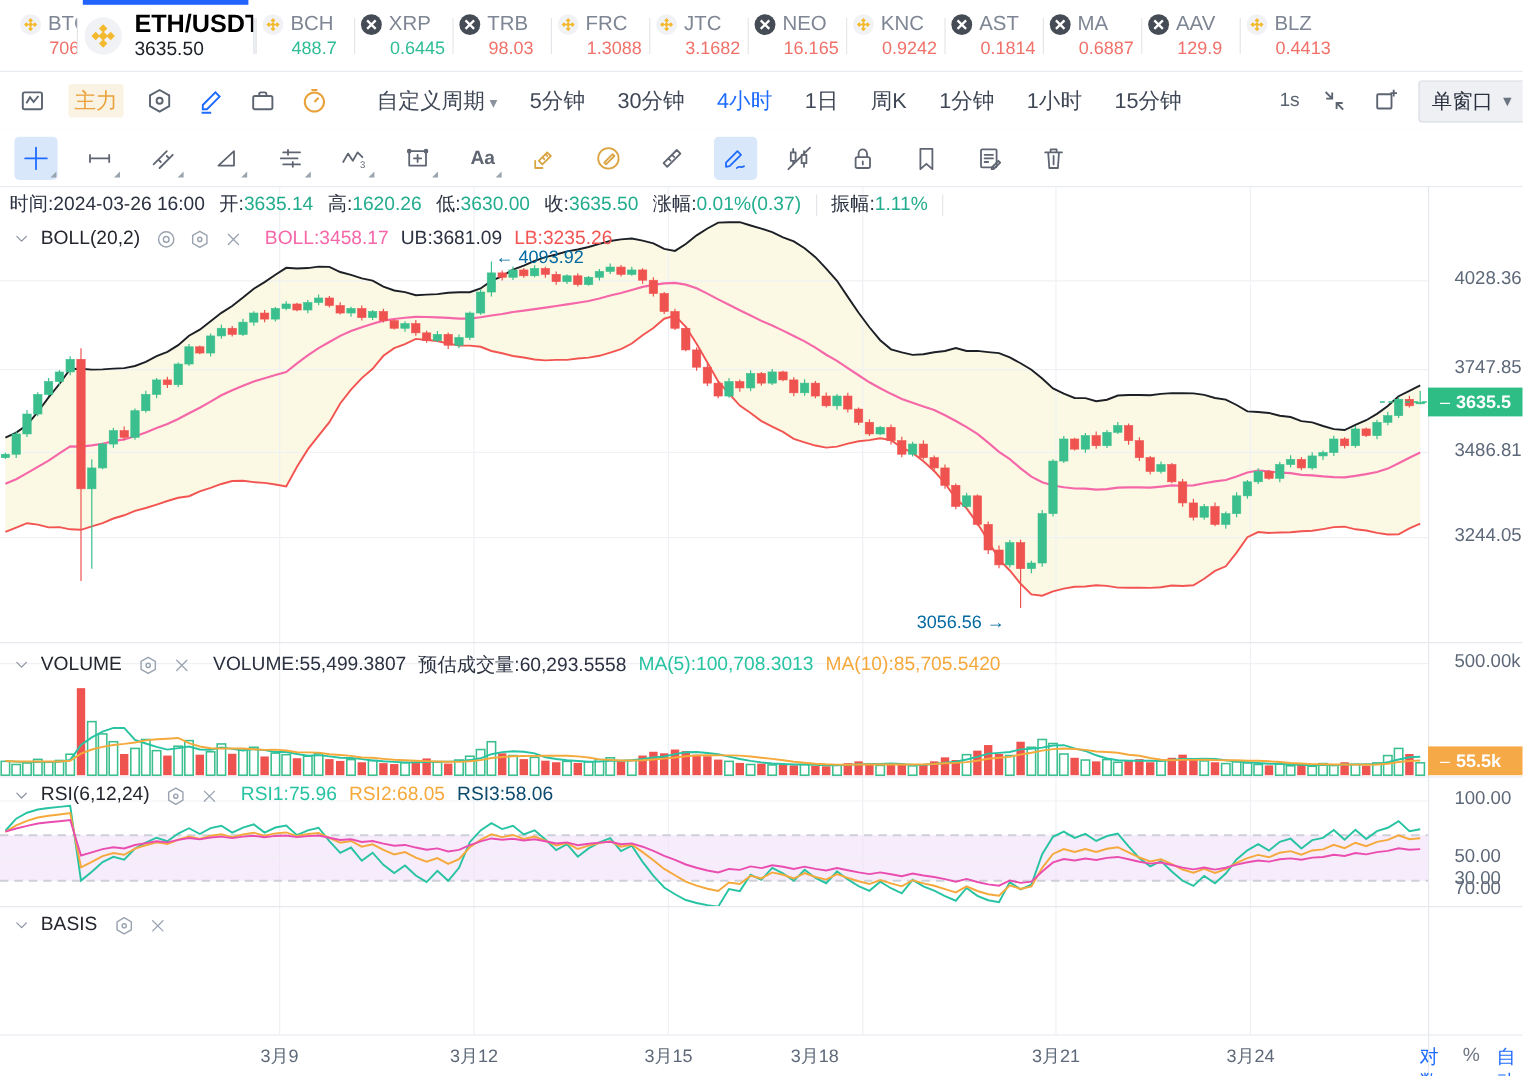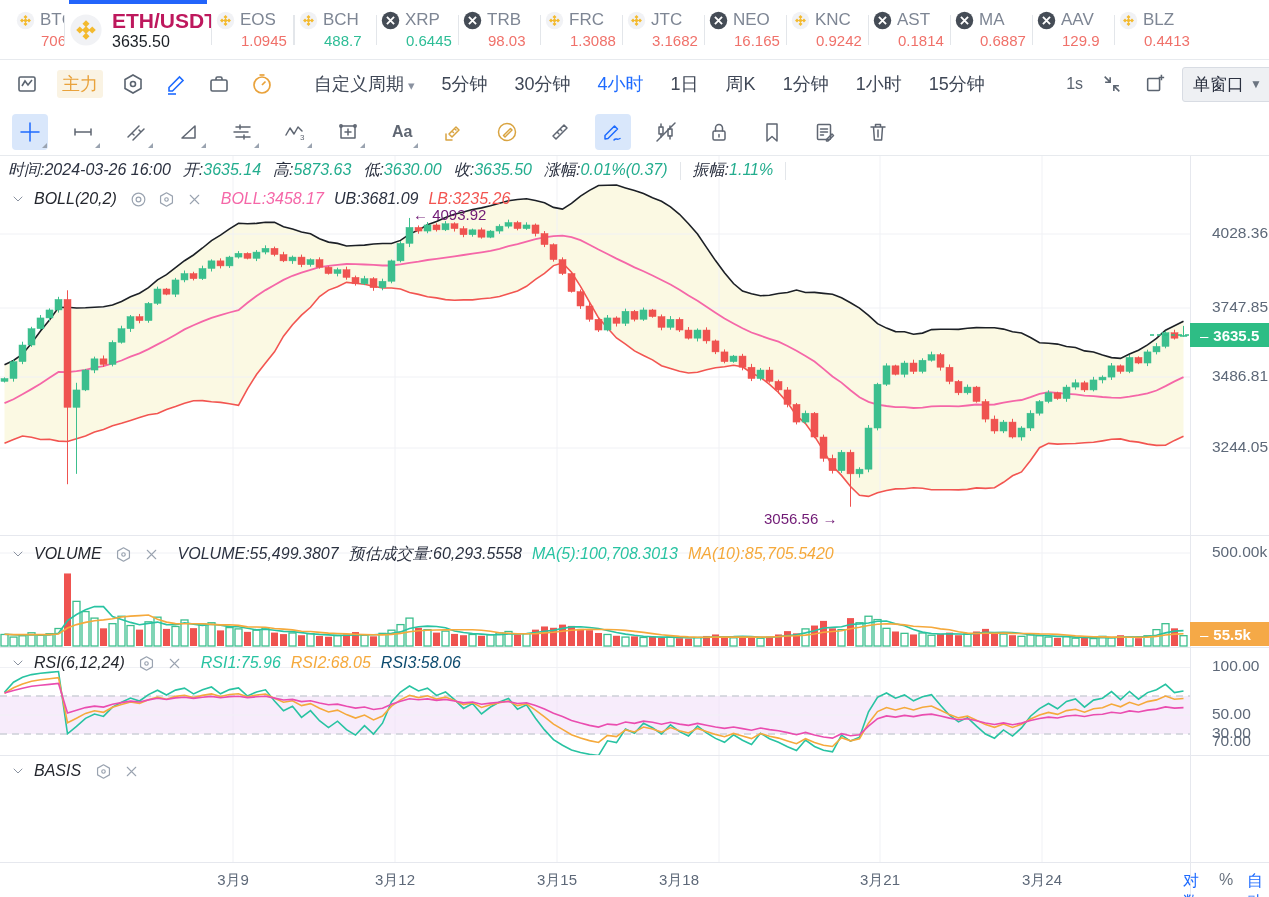--- a/index.html
+++ b/index.html
@@ -7,21 +7,21 @@
        font-family:"Liberation Sans","DejaVu Sans",sans-serif;color:#2b3140;}
   svg{display:block}
   
   .ticker-bar{position:absolute;top:0;left:0;right:0;height:59px;border-bottom:1px solid #e7eaee;
               display:flex;align-items:stretch;padding-left:12px;background:#fff;z-index:5;}
   .tab{position:relative;display:flex;flex-direction:column;justify-content:center;
        overflow:hidden;flex:0 0 auto;padding:0 4px;box-sizing:border-box;cursor:pointer;}
   .tab .line1{display:flex;align-items:center;gap:5px;white-space:nowrap;}
   .tab .sym{font-size:17px;color:#7e8694;}
   .tab .price{font-size:15px;margin-top:2px;padding-left:25px;white-space:nowrap;}
-  .tab.active .sym{font-size:21px;font-weight:bold;color:#be185d;text-align:right;}
+  .tab.active .sym{font-size:21px;font-weight:bold;color:#000000;text-align:right;}
   .tab.active .price{font-size:16px;color:#1b2026;padding-left:46px;margin-top:0;}
   .tab.active::before{content:"";position:absolute;top:0;left:4px;right:4px;height:4px;background:#2264fb;}
   .price.red{color:#f0716a}.price.green{color:#2ebd96}
   .tab-divider{flex:0 0 1px;height:30px;background:#e3e6ea;align-self:center;}
   
   .tf-bar{position:absolute;top:60px;left:0;right:0;height:48px;display:flex;align-items:center;
           padding-left:14px;z-index:5;background:#fff;border-bottom:1px solid #f3f4f7;}
   .tf-icon{width:26px;height:26px;display:flex;align-items:center;justify-content:center;
            margin-right:17px;color:#5b6470;cursor:pointer;flex:0 0 auto;}
   .main-force{font-size:18px;color:#e9a23b;background:#faf3e3;border-radius:3px;
@@ -39,32 +39,32 @@
             padding-left:12px;border-bottom:1px solid #e7eaee;background:#fff;z-index:5;}
   .tool{position:relative;width:36px;height:36px;display:flex;align-items:center;justify-content:center;
         margin-right:17px;border-radius:4px;color:#5f6672;cursor:pointer;flex:0 0 auto;}
   .tool.active{background:#d9e7fb;color:#1e6bff;}
   .tool.gold{color:#d9a441;}
   .tool.blue{color:#1e6bff;}
   .tool .dd{position:absolute;right:1px;bottom:2px;width:0;height:0;
             border-left:5px solid transparent;border-bottom:5px solid #9aa3b0;}
   
   #chart-svg{position:absolute;top:0;left:0;z-index:1;}
-  .overlay{position:absolute;z-index:3;display:flex;align-items:center;white-space:nowrap;font-style:italic;}
+  .overlay{position:absolute;z-index:3;display:flex;align-items:center;white-space:nowrap;}
   .info-bar{top:160px;left:8px;font-size:16px;}
   .info-item{margin-right:12px;}
   .info-item .v.green{color:#23ad8e}.info-item .v.dark{color:#2b3140}
   .vdiv{width:1px;height:18px;background:#e3e6ea;margin-right:12px;display:inline-block;vertical-align:middle;}
   .legend-row{height:26px;}
   .legend-row .chev{color:#8a92a0;margin-right:8px;display:flex;cursor:pointer;}
   .legend-row .nm{font-size:16px;color:#23262d;margin-right:10px;}
   .icon-btn{display:flex;align-items:center;justify-content:center;width:24px;height:22px;
             color:#9aa3b0;cursor:pointer;margin-right:4px;}
   .legend-row .val{font-size:16px;margin-left:10px;}
-  .ann{position:absolute;z-index:3;font-size:15px;color:#701a75;white-space:nowrap;}
+  .ann{position:absolute;z-index:3;font-size:15px;color:#0369a1;white-space:nowrap;}
   .axis-label{position:absolute;left:1212px;z-index:3;font-size:15.5px;color:#5d6878;white-space:nowrap;}
   .badge{position:absolute;left:1190px;width:79px;height:24px;z-index:4;color:#fff;
          font-size:15px;font-weight:bold;display:flex;align-items:center;padding-left:10px;box-sizing:border-box;}
   .badge .tick{margin-right:5px;font-weight:normal;}
   .date-label{position:absolute;z-index:3;top:871px;font-size:15px;color:#5d6878;transform:translateX(-50%);white-space:nowrap;}
   .scale-ctl{position:absolute;top:871px;left:1183px;z-index:4;display:flex;gap:14px;font-size:16px;}
   .scale-ctl .on{color:#1e6bff;cursor:pointer;}
   .scale-ctl .off{color:#6b7480;cursor:pointer;}
 </style>
 </head>
@@ -91,32 +91,20 @@
           <span style="display: flex;">
             <svg width="34" height="34" viewBox="0 0 24 24">
               <circle cx="12" cy="12" r="11" fill="#f1f2f5"></circle>
               <path fill="#f3ba2f" d="M12 5.1L14.5 7.6L12 10.1L9.5 7.6Z M12 13.899999999999999L14.5 16.4L12 18.9L9.5 16.4Z M7.6 9.5L10.1 12L7.6 14.5L5.1 12Z M16.4 9.5L18.9 12L16.4 14.5L13.899999999999999 12Z M12 9.2L14.8 12L12 14.8L9.2 12Z"></path>
             </svg>
           </span>
           <div><span class="sym">ETH/USDT</span><div class="price " style="padding-left: 0px;">3635.50</div></div>
         </div>
       </div>
       <div class="tab-divider"></div>
-      <div class="tab" style="width: 81px;">
-        <div class="line1">
-          <span style="display: flex;">
-            <svg width="19" height="19" viewBox="0 0 24 24">
-              <circle cx="12" cy="12" r="11" fill="#f1f2f5"></circle>
-              <path fill="#f3ba2f" d="M12 5.1L14.5 7.6L12 10.1L9.5 7.6Z M12 13.899999999999999L14.5 16.4L12 18.9L9.5 16.4Z M7.6 9.5L10.1 12L7.6 14.5L5.1 12Z M16.4 9.5L18.9 12L16.4 14.5L13.899999999999999 12Z M12 9.2L14.8 12L12 14.8L9.2 12Z"></path>
-            </svg>
-          </span>
-          <span class="sym">EOS</span>
-        </div>
-        <div class="price red">1.0945</div>
-      </div>
       <div class="tab-divider"></div>
       <div class="tab-divider"></div>
       <div class="tab" style="width: 81px;">
         <div class="line1">
           <span style="display: flex;">
             <svg width="19" height="19" viewBox="0 0 24 24">
               <circle cx="12" cy="12" r="11" fill="#f1f2f5"></circle>
               <path fill="#f3ba2f" d="M12 5.1L14.5 7.6L12 10.1L9.5 7.6Z M12 13.899999999999999L14.5 16.4L12 18.9L9.5 16.4Z M7.6 9.5L10.1 12L7.6 14.5L5.1 12Z M16.4 9.5L18.9 12L16.4 14.5L13.899999999999999 12Z M12 9.2L14.8 12L12 14.8L9.2 12Z"></path>
             </svg>
           </span>
@@ -905,21 +893,21 @@
       <line x1="0" y1="535.5" x2="1269" y2="535.5" stroke="#e6e8ee" stroke-width="1"></line>
       <line x1="0" y1="647.5" x2="1269" y2="647.5" stroke="#e6e8ee" stroke-width="1"></line>
       <line x1="0" y1="755.5" x2="1269" y2="755.5" stroke="#e6e8ee" stroke-width="1"></line>
       <line x1="0" y1="862.5" x2="1269" y2="862.5" stroke="#e6e8ee" stroke-width="1"></line>
       <line x1="1190.5" y1="155" x2="1190.5" y2="897" stroke="#e6e8ee" stroke-width="1"></line>
     </svg>
 
   <div class="overlay info-bar" id="info-bar">
       <span class="info-item"><span>时间:</span><span class="v dark">2024-03-26 16:00</span></span>
       <span class="info-item"><span>开:</span><span class="v green">3635.14</span></span>
-      <span class="info-item"><span>高:</span><span class="v green">5873.63</span></span>
+      <span class="info-item"><span>高:</span><span class="v green">1620.26</span></span>
       <span class="info-item"><span>低:</span><span class="v green">3630.00</span></span>
       <span class="info-item"><span>收:</span><span class="v green">3635.50</span></span>
       <span class="info-item"><span>涨幅:</span><span class="v green">0.01%(0.37)</span></span>
       <span class="vdiv"></span>
       <span class="info-item"><span>振幅:</span><span class="v green">1.11%</span></span>
       <span class="vdiv"></span>
     </div>
 
   <div id="legend-rows">
       <div class="overlay legend-row" style="top: 186px; left: 10px;">

